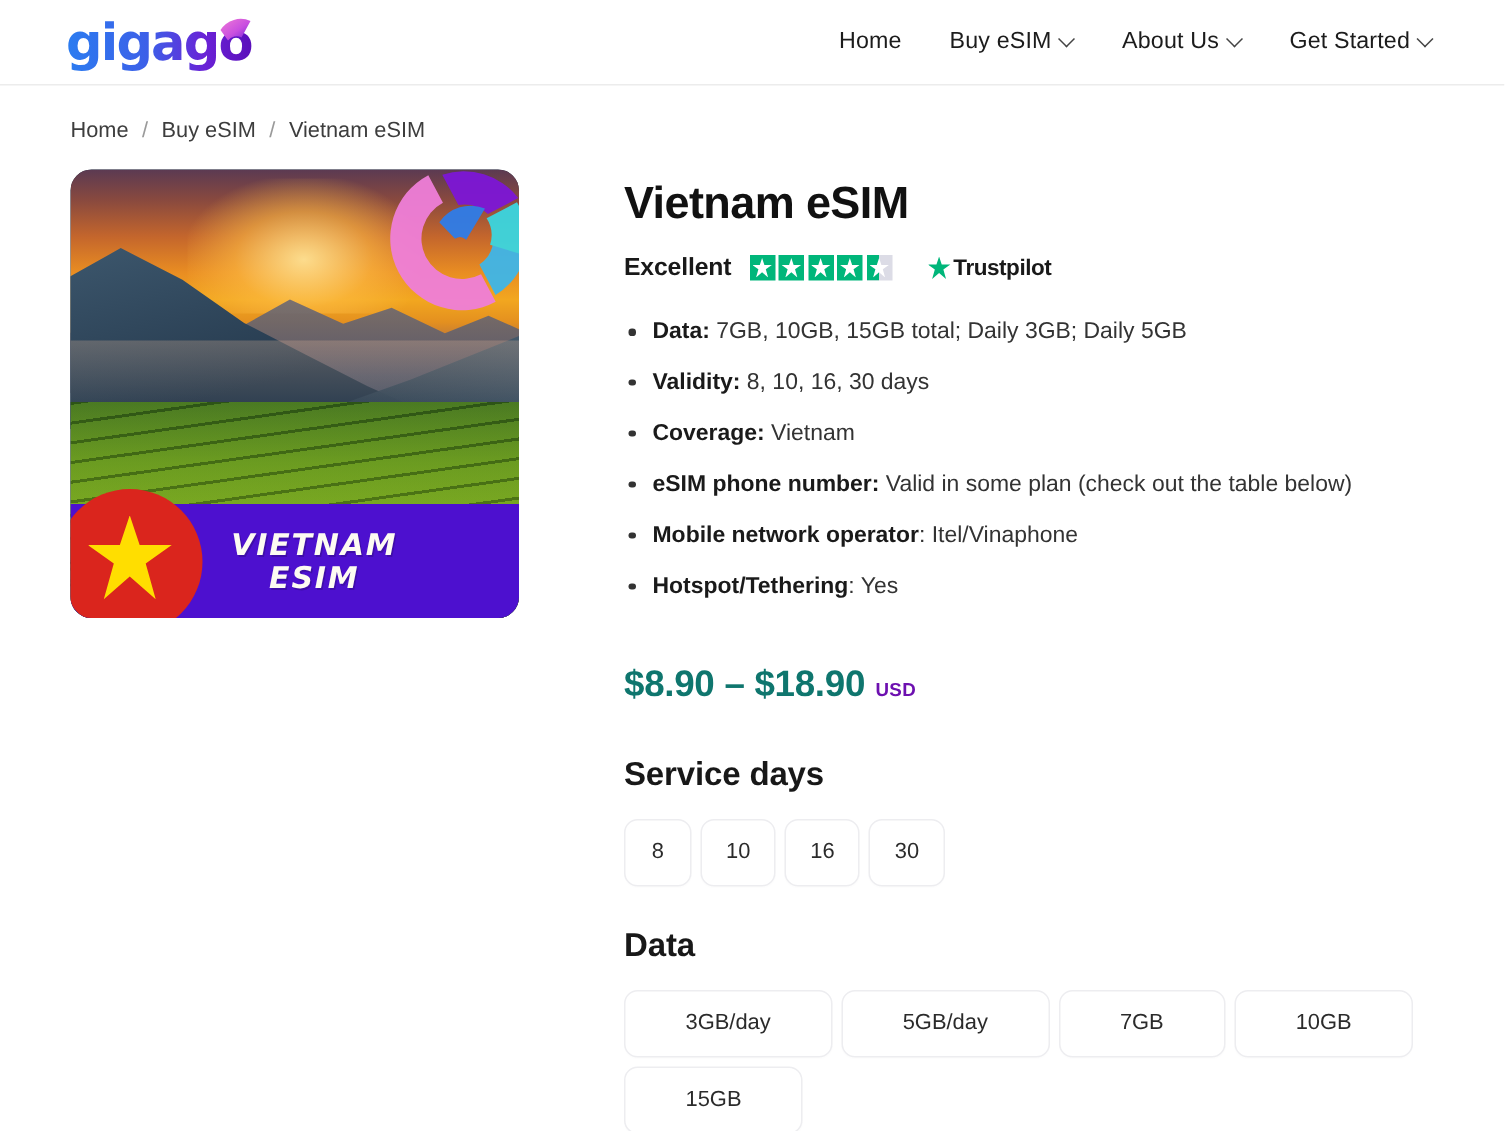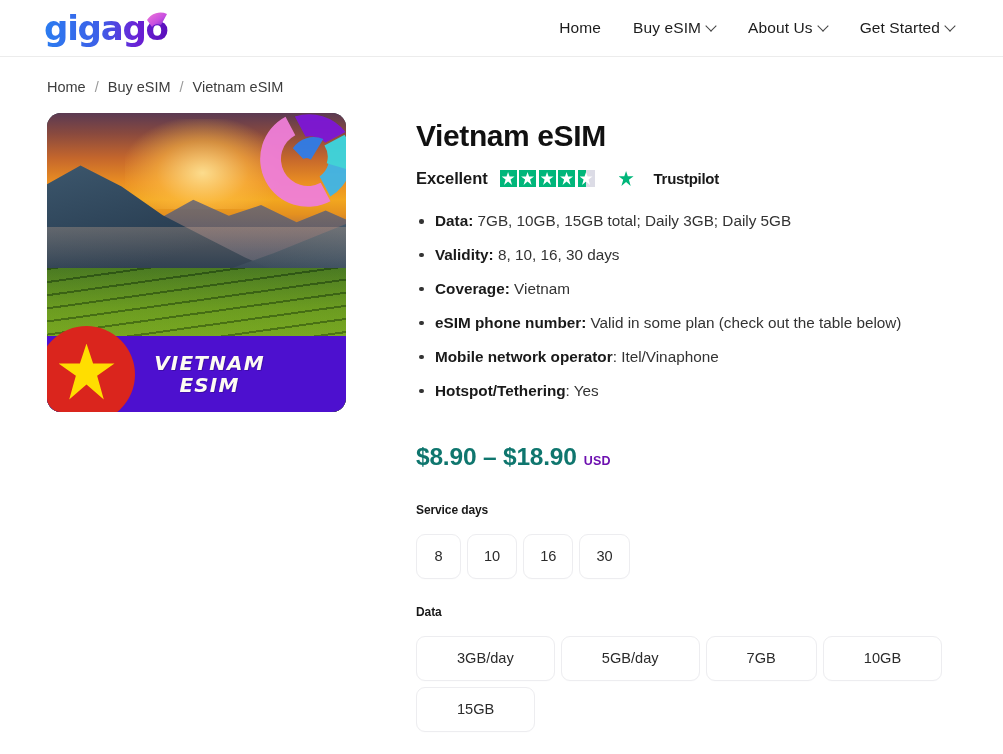--- a/index.html
+++ b/index.html
@@ -286,21 +286,21 @@
     position: absolute; left: 0; top: 0;
     width: 47%; height: 100%;
     background: #00b67a;
   }
   .star-glyph {
     position: relative;
     width: 13px; height: 13px;
     background: #ffffff;
     clip-path: polygon(50% 0%, 61.8% 35.5%, 100% 35.5%, 69% 57.5%, 80.9% 100%, 50% 73%, 19.1% 100%, 31% 57.5%, 0% 35.5%, 38.2% 35.5%);
   }
-  .trust-brand { display: flex; align-items: center; gap: 20px; margin-left: 12px; }
+  .trust-brand { display: flex; align-items: center; gap: 2px; margin-left: 12px; }
   .tp-star {
     width: 15px; height: 15px;
     background: #00b67a;
     clip-path: polygon(50% 0%, 61.8% 35.5%, 100% 35.5%, 69% 57.5%, 80.9% 100%, 50% 73%, 19.1% 100%, 31% 57.5%, 0% 35.5%, 38.2% 35.5%);
   }
   .tp-name {
     font-size: 15px;
     font-weight: 700;
     color: #191919;
     letter-spacing: -0.3px;
@@ -345,21 +345,21 @@
   .price-cur {
     font-size: 12.5px;
     font-weight: 600;
     color: #6d10b0;
     letter-spacing: 0.2px;
   }
 
   
   .option-group { margin-bottom: 26px; }
   .option-title {
-    font-size: 12px;
+    font-size: 22px;
     font-weight: 700;
     color: #181818;
     margin-bottom: 17px;
     letter-spacing: -0.1px;
   }
   .option-row { display: flex; gap: 6px; flex-wrap: wrap; }
   .option-chip {
     min-width: 45px;
     height: 45px;
     padding: 0 16px;

